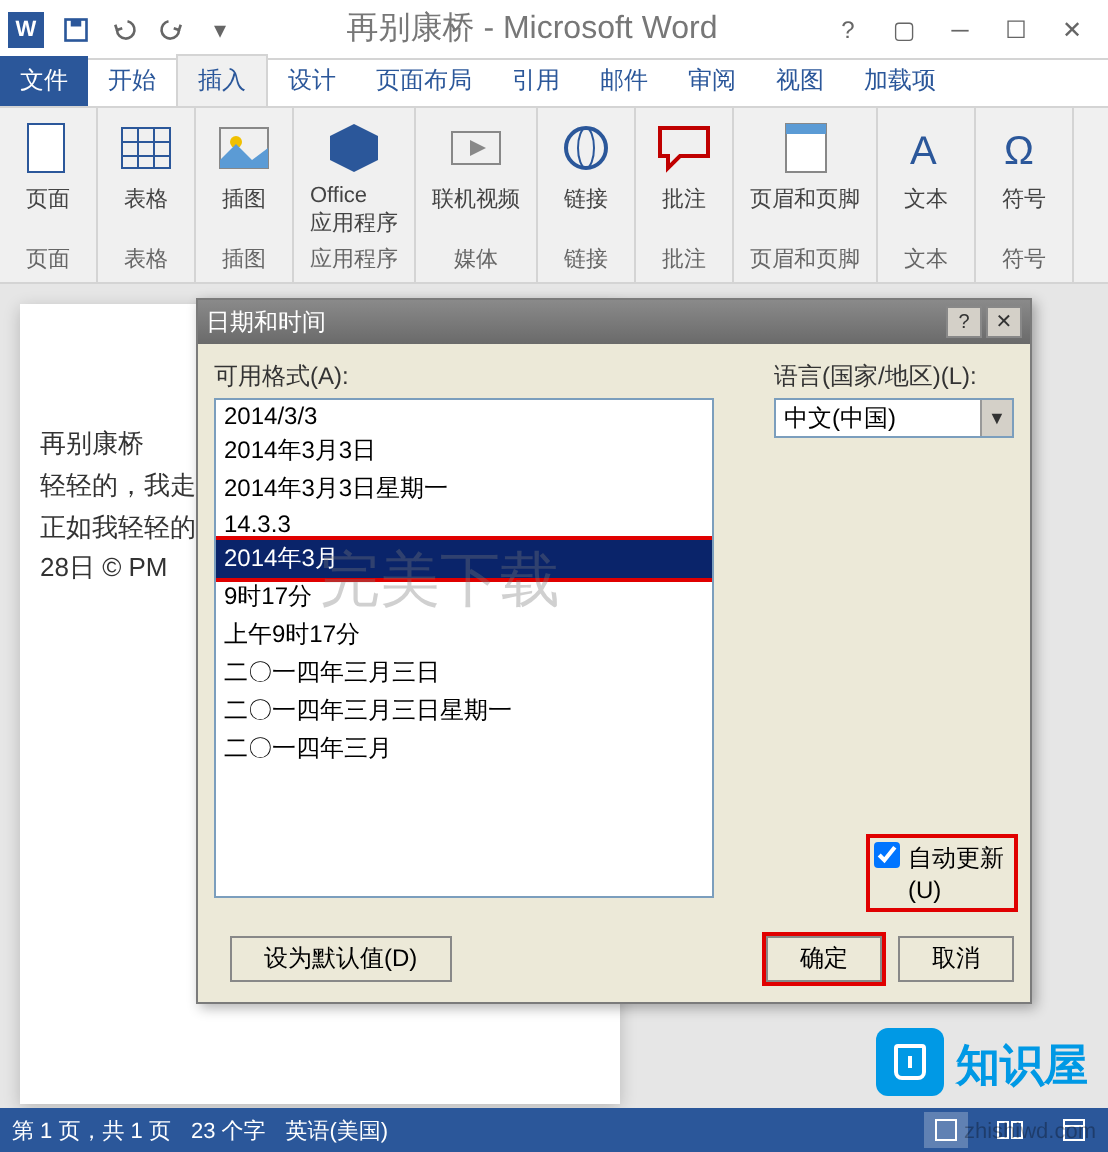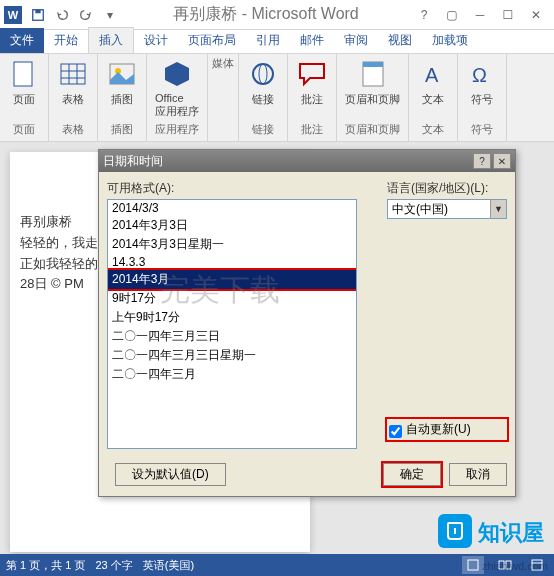--- a/index.html
+++ b/index.html
@@ -43,21 +43,21 @@
 .dialog-left { flex: 1; }
 .dialog-right { width: 120px; }
 .field-label { font-size: 12px; color: #333; margin-bottom: 2px; }
 .listbox { width: 250px; height: 250px; background: #fff; border: 1px solid #7b9ebd; overflow: auto; font-size: 12px; }
 .listbox .item { padding: 1px 4px; cursor: pointer; }
 .listbox .item.selected { background: #0a246a; color: #fff; }
 .red-box { border: 2px solid #e00000; }
 .combo { width: 100%; height: 20px; background: #fff; border: 1px solid #7b9ebd; display: flex; align-items: center; }
 .combo .val { flex: 1; padding: 0 4px; font-size: 12px; }
 .combo .arrow { width: 16px; background: #d4d0c8; border-left: 1px solid #999; display: flex; align-items: center; justify-content: center; color: #333; font-size: 9px; height: 100%; }
-.checkbox-row { display: flex; align-items: flex-end; gap: 4px; margin-top: 200px; font-size: 12px; }
+.checkbox-row { display: flex; align-items: flex-start; gap: 4px; margin-top: 200px; font-size: 12px; margin-left: 48px; }
 .checkbox-row input { width: 13px; height: 13px; }
 .dialog-footer { padding: 6px 8px 10px 8px; display: flex; align-items: flex-start; }
 .btn-default { margin-right: auto; }
 .dlg-btn { padding: 2px 16px; background: #ece9d8; border: 1px solid #888; font-size: 12px; cursor: pointer; margin-left: 8px; }
 
 
 .watermark-text { position: absolute; left: 160px; top: 270px; font-size: 30px; color: rgba(120,120,120,0.35); font-weight: 300; pointer-events: none; z-index: 50; }
 .logo-wm { position: absolute; right: 10px; bottom: 28px; display: flex; align-items: flex-end; gap: 6px; z-index: 60; }
 .logo-wm .shield { width: 34px; height: 34px; background: #0099e5; border-radius: 6px; display: flex; align-items: center; justify-content: center; }
 .logo-wm .shield-inner { width: 16px; height: 18px; border: 2px solid #fff; border-radius: 2px 2px 4px 4px; position: relative; }
@@ -174,20 +174,31 @@
               <path d="M16 4 L28 10 L28 22 L16 28 L4 22 L4 10 Z" fill="#2b579a"></path>
             </svg>
           </div>
         <div class="txt" style="white-space:pre-line">Office
 应用程序</div>
       </div>
     </div>
     <div class="label">应用程序</div>
   </div>
   <div class="ribbon-group">
+    <div class="icons">
+      <div class="ribbon-item big">
+        <div class="ico">
+            <svg viewBox="0 0 32 32">
+              <rect x="4" y="8" width="24" height="16" fill="none" stroke="#888"></rect>
+              <path d="M13 12 L21 16 L13 20 Z" fill="#888"></path>
+            </svg>
+          </div>
+        <div class="txt">联机视频</div>
+      </div>
+    </div>
     <div class="label">媒体</div>
   </div>
   <div class="ribbon-group">
     <div class="icons">
       <div class="ribbon-item big">
         <div class="ico">
             <svg viewBox="0 0 32 32">
               <circle cx="16" cy="16" r="10" fill="none" stroke="#2b579a" stroke-width="2"></circle>
               <ellipse cx="16" cy="16" rx="4" ry="10" fill="none" stroke="#2b579a"></ellipse>
             </svg>

